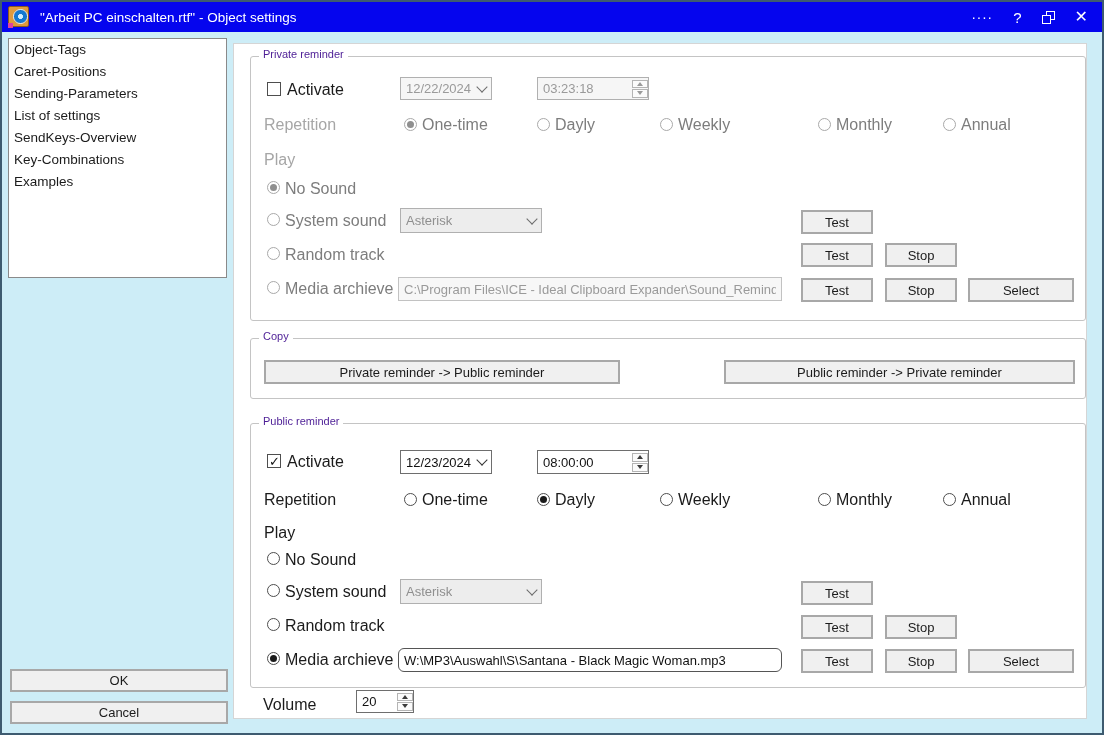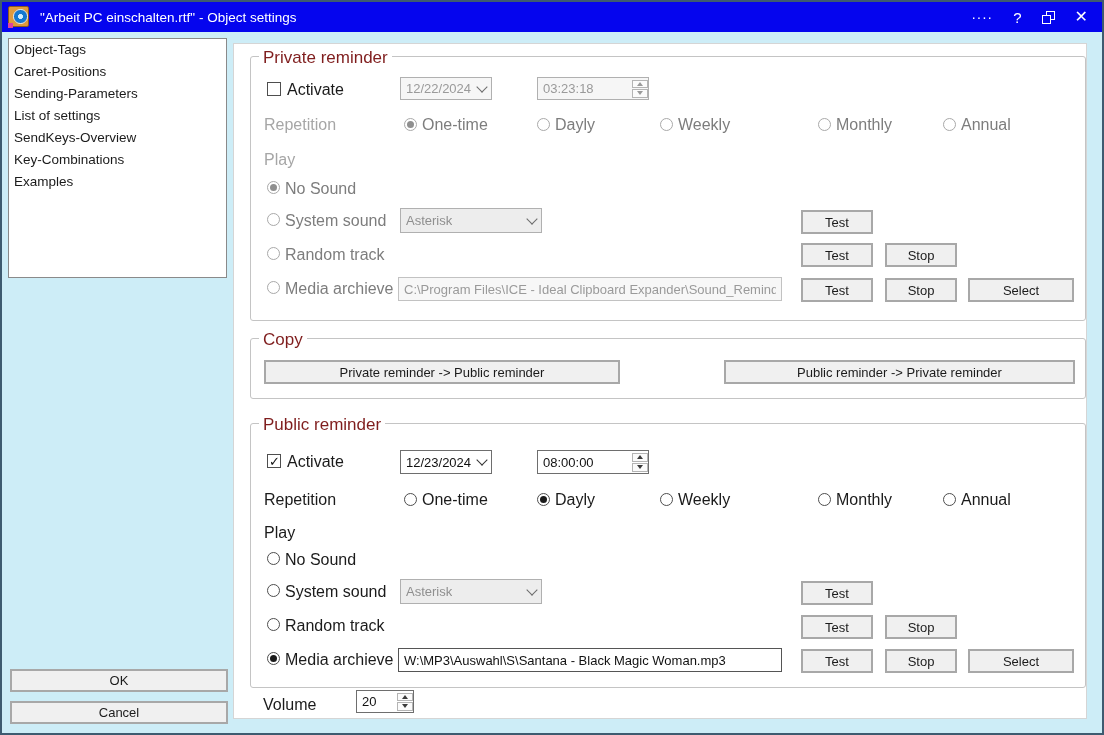--- a/index.html
+++ b/index.html
@@ -33,21 +33,21 @@
     background:#fff; border:1px solid #8a8a8a; box-sizing:border-box; overflow:hidden; }
   .lst-item { height:22px; line-height:22px; padding-left:5px; font-size:13.5px; white-space:nowrap; cursor:default; }
   .lst-item.sel { background:var(--selection_blue,#1874cd); color:#fff; }
   .push { position:absolute; background:#f0f0f0; border:2px solid #a8a8a8; box-sizing:border-box;
     display:flex; align-items:center; justify-content:center; font-size:13px; color:#1b1b1b;
     white-space:nowrap; cursor:default; }
   
   .panel { position:absolute; left:231px; top:41px; width:854px; height:676px;
     background:#fff; border:1px solid #d5d5d5; box-sizing:border-box; }
   .grp { position:absolute; border:1px solid #c4c4c4; border-radius:3px; box-sizing:border-box; }
-  .grp-title { position:absolute; top:-9px; left:8px; background:#fff; padding:0 4px; font-size:17px; color:#7f1d1d; white-space:nowrap; }
+  .grp-title { position:absolute; top:-9px; left:8px; background:#fff; padding:0 4px; font-size:11px; color:#4c1d95; white-space:nowrap; }
   .lab { position:absolute; font-size:16px; white-space:nowrap; }
   .lab.g1 { color:#a6a6a6; }
   .lab.g2 { color:#7d7d7d; }
   
   .r { position:absolute; width:13px; height:13px; border-radius:50%; border:1px solid #4e4e4e; background:#fff; box-sizing:border-box; }
   .r.on::after { content:""; position:absolute; left:2px; top:2px; right:2px; bottom:2px; background:#1b1b1b; border-radius:50%; }
   .r.dis { border-color:#a9a9a9; }
   .r.dis.on::after { background:#8f8f8f; }
   .cb { position:absolute; width:14px; height:14px; border:1px solid #4e4e4e; background:#fff; box-sizing:border-box; }
   .cb.checked::after { content:"\2713"; position:absolute; left:1px; top:-1px; font-size:13px; color:#111; }
@@ -217,21 +217,21 @@
       </div>
       <div class="push" style="left:550px; top:157px; width:72px; height:24px;">Test</div>
 
       <span class="r" style="left:16px; top:194px;"></span>
       <span class="lab" style="left:34px; top:193px;">Random track</span>
       <div class="push" style="left:550px; top:191px; width:72px; height:24px;">Test</div>
       <div class="push" style="left:634px; top:191px; width:72px; height:24px;">Stop</div>
 
       <span class="r on" style="left:16px; top:228px;"></span>
       <span class="lab" style="left:34px; top:227px;">Media archieve</span>
-      <div class="fld path-en" style="left:147px; top:224px; width:384px; height:24px;">
+      <div class="fld path-en" style="left:147px; top:224px; width:384px; height:24px;border-radius:6px;">
         <span class="val">W:\MP3\Auswahl\S\Santana - Black Magic Woman.mp3</span>
       </div>
       <div class="push" style="left:550px; top:225px; width:72px; height:24px;">Test</div>
       <div class="push" style="left:634px; top:225px; width:72px; height:24px;">Stop</div>
       <div class="push" style="left:717px; top:225px; width:106px; height:24px;">Select</div>
     </div>
 
     <span class="lab" style="left:29px; top:652px;">Volume</span>
     <div class="fld date-en" style="left:122px; top:646px; width:58px; height:23px; padding-right:0;">
       <span class="val">20</span>

